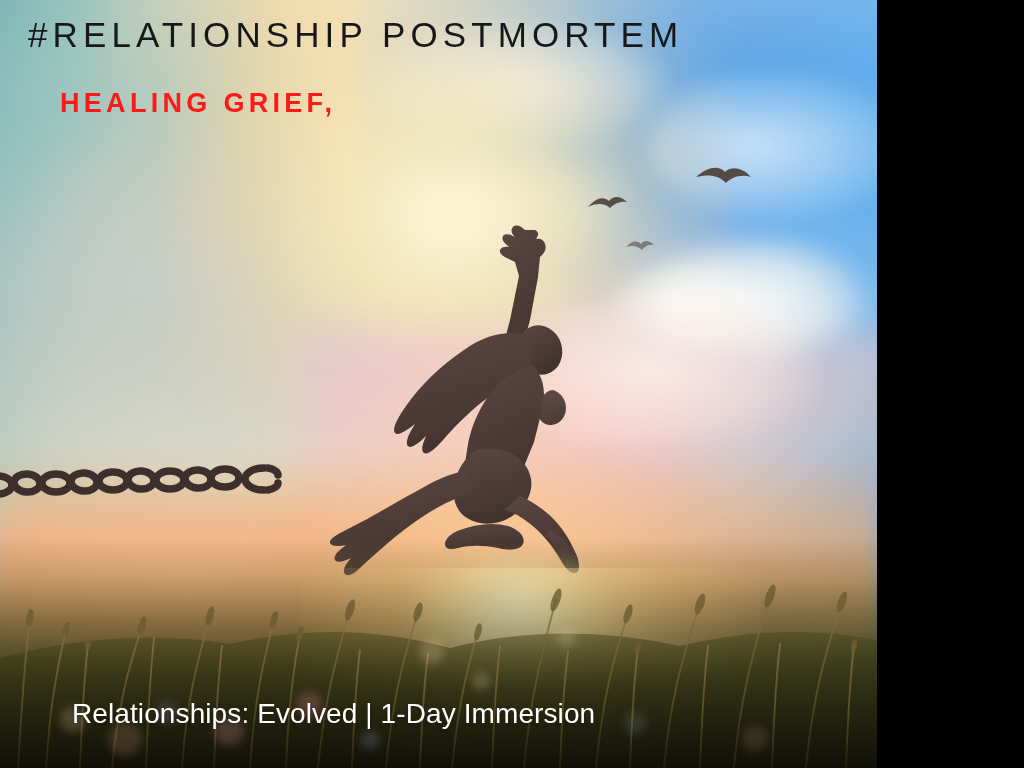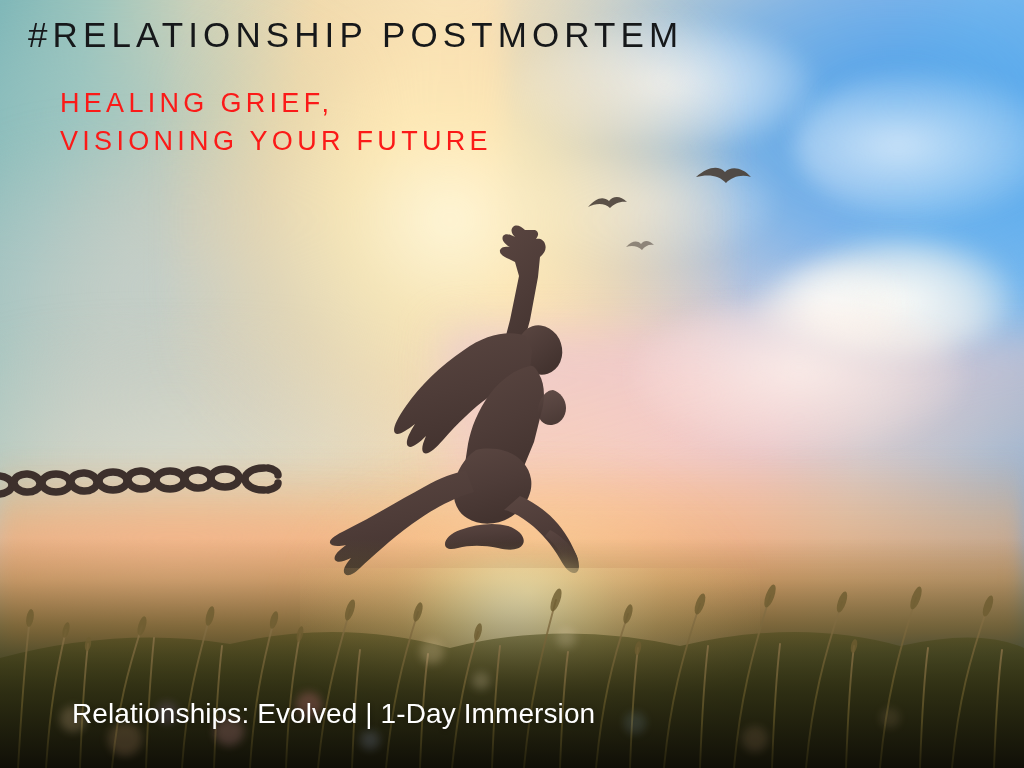--- a/index.html
+++ b/index.html
@@ -7,21 +7,21 @@
     margin: 0;
     padding: 0;
     background: #000;
   }
   body {
     font-family: "Liberation Sans", sans-serif;
   }
 
   .slide {
     position: relative;
-    width: 1024px;
+    width: 877px;
     height: 768px;
     overflow: hidden;
     background: #e8cda0;
     user-select: none;
   }
 
   
   .bg-base {
     position: absolute;
     inset: 0;
@@ -241,21 +241,21 @@
     color: #16181a;
     white-space: nowrap;
     line-height: 46px;
   }
 
   .subhead {
     position: absolute;
     left: 60px; top: 84px;
     color: #fb1a18;
     font-size: 27px;
-    font-weight: 400;
+    font-weight: 700;
     letter-spacing: 4.3px;
     line-height: 38px;
     white-space: nowrap;
   }
   .subhead .line { display: block; }
 
   .caption {
     position: absolute;
     left: 72px; bottom: 38px;
     color: #ffffff;
@@ -443,18 +443,17 @@
   <div class="bokeh" style="left:472px; bottom:78px; width:18px; height:18px; background:rgba(255,235,200,0.20);"></div>
   <div class="bokeh" style="left:556px; bottom:120px; width:20px; height:20px; background:rgba(255,240,210,0.18);"></div>
   <div class="bokeh" style="left:624px; bottom:34px; width:22px; height:22px; background:rgba(170,210,255,0.12);"></div>
   <div class="bokeh" style="left:742px; bottom:16px; width:26px; height:26px; background:rgba(255,200,160,0.12);"></div>
   <div class="bokeh" style="left:880px; bottom:40px; width:20px; height:20px; background:rgba(255,210,170,0.10);"></div>
 
   <div class="headline">#RELATIONSHIP POSTMORTEM</div>
 
   <div class="subhead">
     <span class="line">HEALING GRIEF,</span>
-    <span class="line">VISIONING YOUR FUTURE</span>
   </div>
 
   <div class="caption">Relationships: Evolved | 1-Day Immersion</div>
 
 </div>
 
 </body></html>

